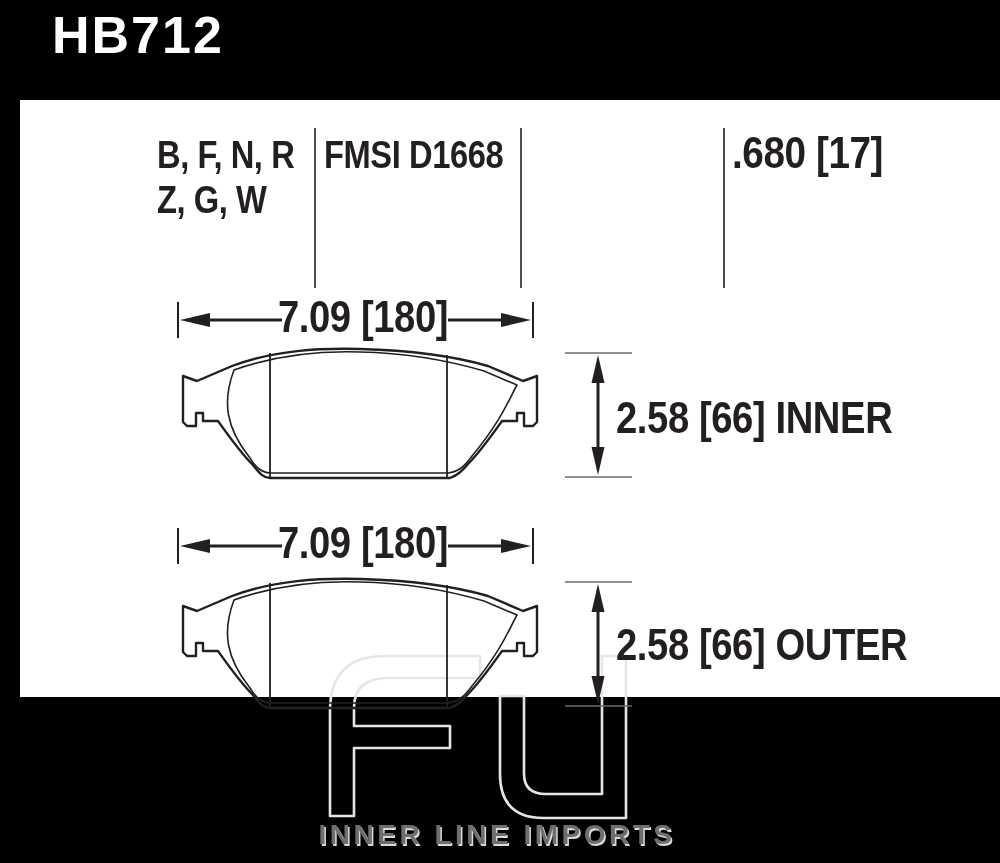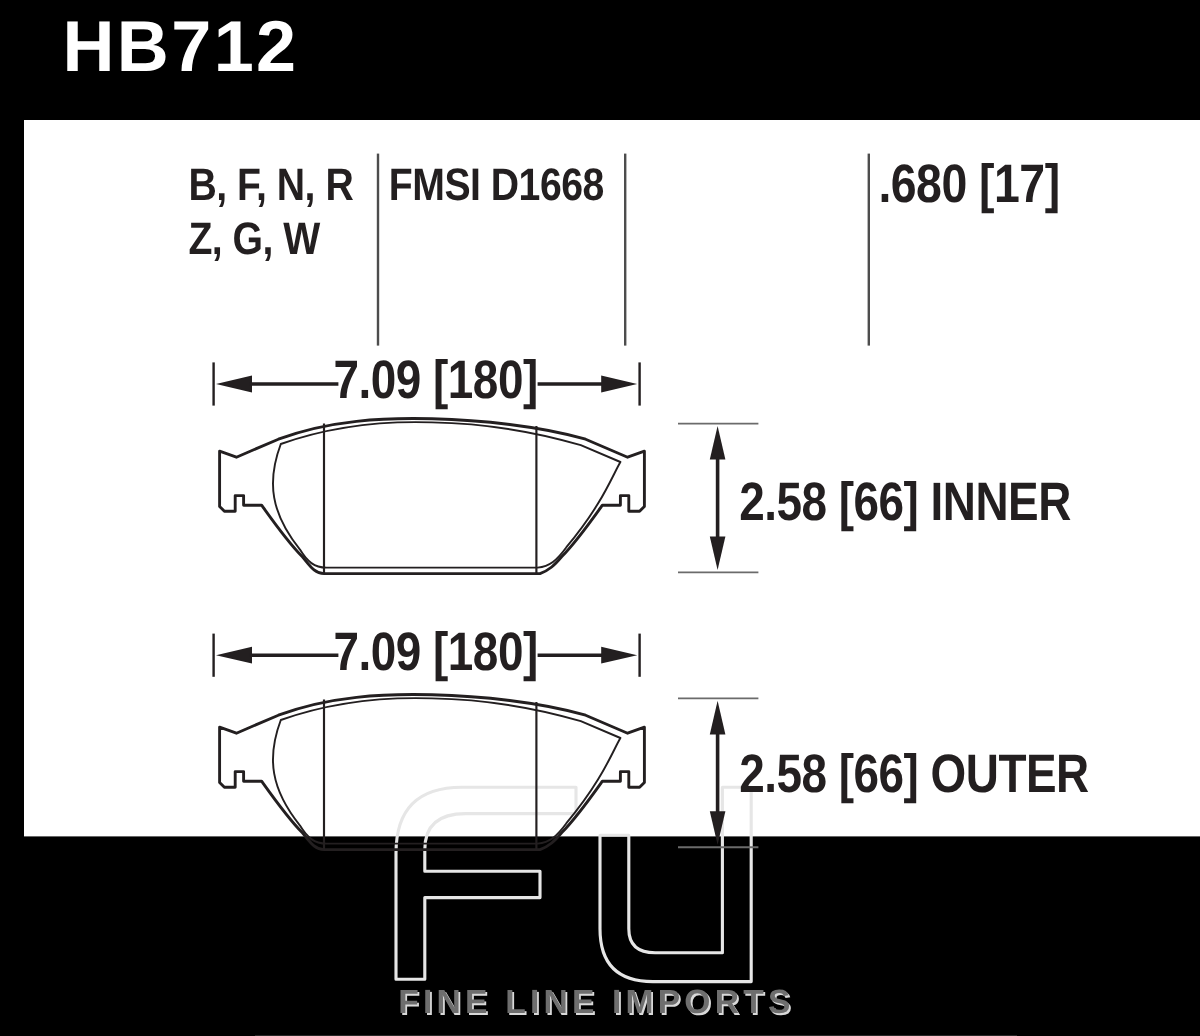--- a/index.html
+++ b/index.html
@@ -5,21 +5,21 @@
   :root{
     --c-bar:#000000; --c-panel:#ffffff; --c-line:#231f20; --c-divider:#4d4d4d;
     --c-dim-tick:#6b6b6b; --c-watermark-logo:#e6e6e6; --c-watermark-text:#6e6e6e; --c-title:#ffffff;
   }
   *{margin:0;padding:0;box-sizing:border-box;}
   html,body{width:1000px;height:863px;overflow:hidden;}
   body{background:var(--c-bar,#000); font-family:"Liberation Sans","DejaVu Sans",sans-serif;}
   .stage{position:absolute;left:0;top:0;width:1000px;height:863px;background:var(--c-bar,#000);}
   .title{
     position:absolute;left:52px;top:9px;
-    font-size:60px;font-weight:bold;color:var(--c-title,#fff);
+    font-size:52px;font-weight:bold;color:var(--c-title,#fff);
     letter-spacing:2px;white-space:nowrap;line-height:1;
   }
   .panel{position:absolute;left:20px;top:100px;width:980px;height:597px;background:var(--c-panel,#fff);}
   .spec{position:absolute;font-weight:bold;color:var(--c-line,#231f20);white-space:nowrap;
         font-size:38px;line-height:45px;transform:scaleX(0.86);transform-origin:0 0;letter-spacing:-0.5px;}
   .spec-compounds{left:137px;top:33px;}
   .spec-fmsi{left:304px;top:33px;}
   .spec-thickness{left:712px;top:30px;font-size:45px;line-height:45px;}
   .vdiv{position:absolute;top:28px;width:2px;height:160px;background:var(--c-divider,#4d4d4d);}
   .d1{left:294px;} .d2{left:500px;} .d3{left:703px;}
@@ -122,16 +122,16 @@
       <g transform="translate(578,482)">
         <use href="#vdim"></use>
       </g>
     </svg>
 
     <div class="dim hlabel h1">7.09 [180]</div>
     <div class="dim vlabel v1">2.58 [66] INNER</div>
     <div class="dim hlabel h2">7.09 [180]</div>
     <div class="dim vlabel v2">2.58 [66] OUTER</div>
 
-    <div class="brand">FINE LINE IMPORTS</div>
+    <div class="brand">INNER LINE IMPORTS</div>
 
   </div>
 </div>
 
 </body></html>

